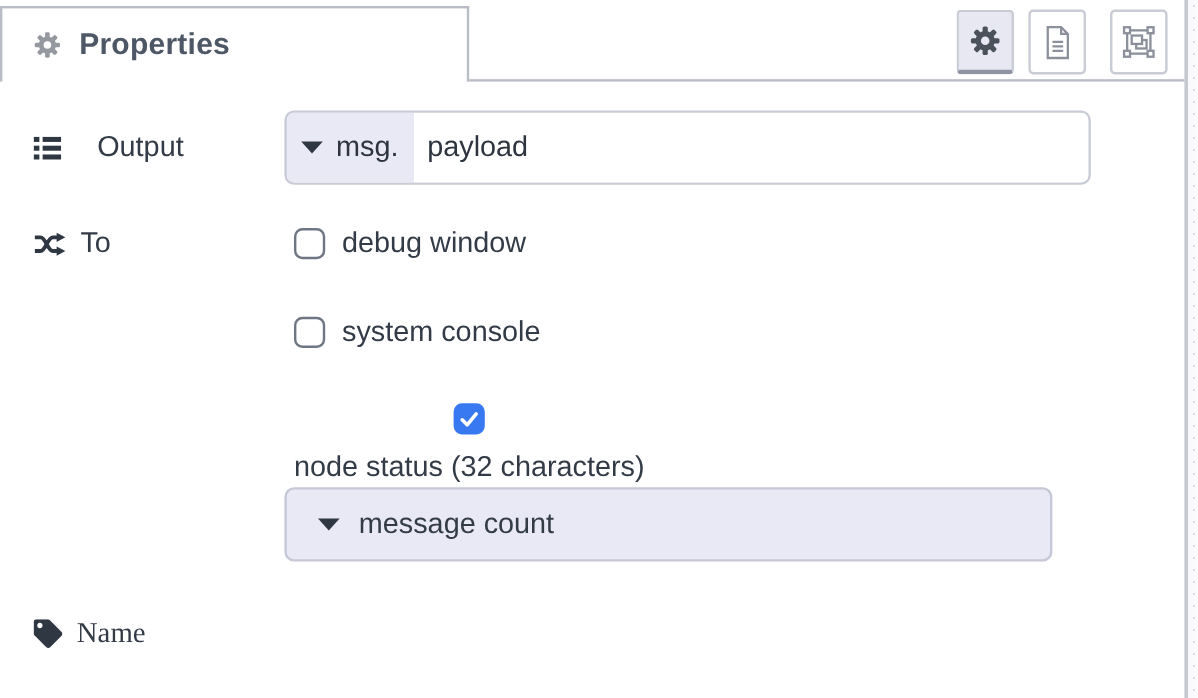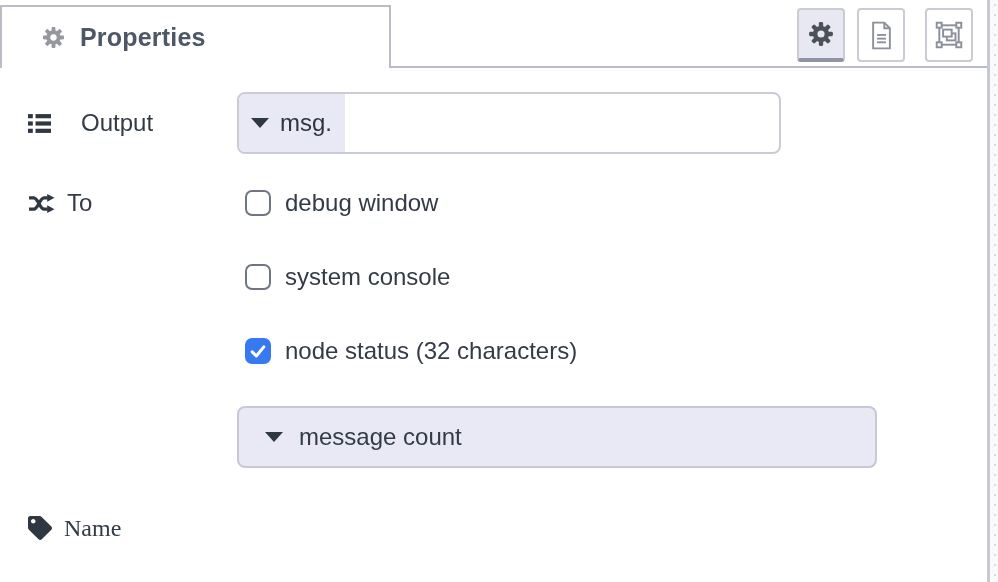--- a/index.html
+++ b/index.html
@@ -10,52 +10,52 @@
   
   .grid-strip { position:absolute; left:990px; top:0; width:8px; height:582px;
                 background-color:#fafafc;
                 background-image:radial-gradient(#d9dbe7 1.1px, transparent 1.3px);
                 background-size:10px 10px; }
   .panel-edge { position:absolute; left:987px; top:0; width:3px; height:582px; background:#c6c8d2; }
 
   
   .tab { position:absolute; left:0; top:5px; width:391px; height:63px;
          border:2px solid #babcc6; border-bottom:none; background:#fff;
-         display:flex; align-items:center; gap:15px; padding-left:40px; }
+         display:flex; align-items:center; gap:15px; padding-left:26px; }
   .tab-label { font-size:25px; font-weight:bold; color:#4d5765; letter-spacing:.2px; }
   .tabline { position:absolute; left:391px; top:66px; width:596px; height:2px; background:#babcc6; }
 
   .hbtn { position:absolute; top:8px; width:48px; height:54px; border:2px solid #c9cbd5;
           border-radius:4px; background:#fff; display:flex; align-items:center;
           justify-content:center; cursor:pointer; }
   .hbtn.active { background:#e7e8f2; border-bottom:4px solid #9093a3; }
   .hbtn-1 { left:797px; } .hbtn-2 { left:857px; } .hbtn-3 { left:925px; }
 
   
   .row-label { position:absolute; left:28px; display:flex; align-items:center; gap:12px;
                color:#333b47; font-size:24px; }
   .lbl-output { top:92px;  height:62px;gap:30px; }
   .lbl-to     { top:188px; height:30px; }
   .lbl-name   { top:497px; height:62px;font-family:Liberation Serif, serif; }
 
   .caret { width:0; height:0; border-left:9px solid transparent;
            border-right:9px solid transparent; border-top:10px solid #2f3742; flex:none; }
 
-  .typedinput { position:absolute; left:237px; top:92px; width:544px; height:62px;
+  .typedinput { position:absolute; left:237px; top:92px; width:672px; height:62px;
                 border:2px solid #c9cbd6; border-radius:8px; background:#fff;
                 display:flex; overflow:hidden; }
   .ti-btn { width:106px; flex:none; background:#e8e9f4; display:flex; align-items:center;
             gap:11px; padding-left:12px; cursor:pointer; }
   .ti-prefix { font-size:24px; color:#2e353f; }
   .ti-input { flex:1; border:none; outline:none; font-size:24px; color:#2e353f;
               padding-left:11px; font-family:"Liberation Sans", sans-serif; background:#fff; }
 
   .cb-row { position:absolute; left:245px; height:30px; display:flex; align-items:center;
             gap:14px; cursor:pointer; }
-  .cb-row-1 { top:188px; } .cb-row-2 { top:262px; } .cb-row-3 { top:336px; }
+  .cb-row-1 { top:188px; } .cb-row-2 { top:262px; } .cb-row-3 { top:336px;flex-direction:column; }
   .cb-box { width:26px; height:26px; flex:none; border:2px solid #6f7683; border-radius:7px;
             background:#fff; display:flex; align-items:center; justify-content:center; }
   .cb-box svg { display:none; }
   .cb-box.checked { background:#3879f2; border-color:#3879f2; }
   .cb-box.checked svg { display:block; }
   .cb-label { font-size:24px; color:#333b47; }
 
   .select-btn { position:absolute; left:237px; top:406px; width:640px; height:62px;
                 background:#e8e9f4; border:2px solid #c6c8d8; border-radius:8px;
                 display:flex; align-items:center; gap:16px; padding-left:26px; cursor:pointer; }
@@ -144,20 +144,21 @@
       </svg>
     </span>
     <span>Output</span>
   </div>
 
   <div class="typedinput">
     <div class="ti-btn">
       <span class="caret"></span>
       <span class="ti-prefix">msg.</span>
     </div>
+    <input class="ti-input" type="text" value="payload" style="">
   </div>
 
   <div class="row-label lbl-to">
     <span>
       <svg width="27" height="23" viewBox="0 0 26 22" fill="none" stroke="#2f3742" stroke-width="3.1">
         <path d="M1 5.5 h4.5 c4.5 0 5.5 11 10 11 h3.5"></path>
         <path d="M1 16.5 h4.5 c4.5 0 5.5 -11 10 -11 h3.5"></path>
         <polygon points="18.5,1.8 25.5,5.5 18.5,9.2" fill="#2f3742" stroke="none"></polygon>
         <polygon points="18.5,12.8 25.5,16.5 18.5,20.2" fill="#2f3742" stroke="none"></polygon>
       </svg>

